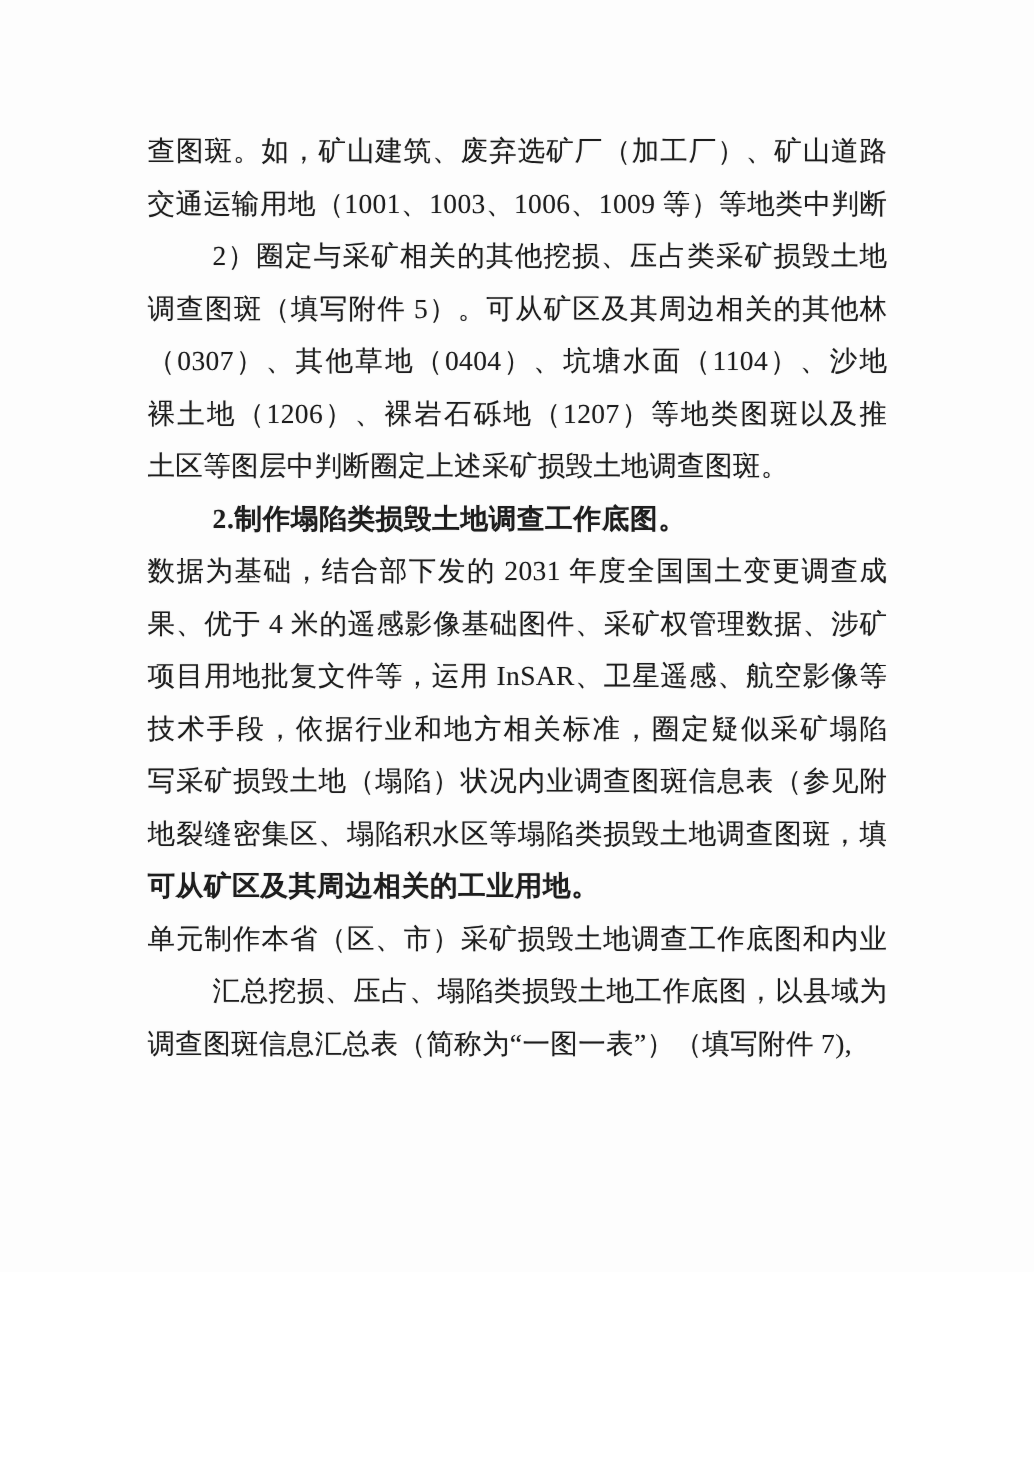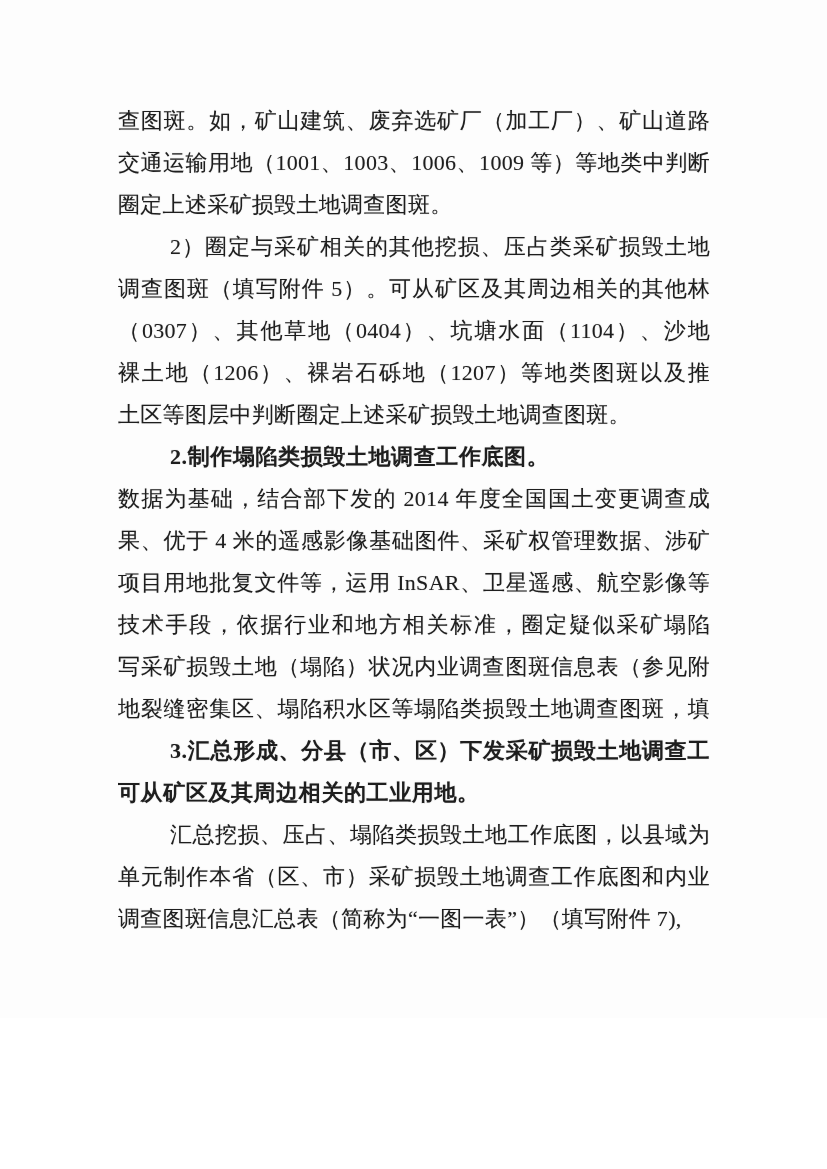--- a/index.html
+++ b/index.html
@@ -42,40 +42,38 @@
   }
 </style>
 </head>
 <body>
 
 <div class="page">
   <div class="text-col">
 
     <div class="line jl">查图斑。如，矿山建筑、废弃选矿厂（加工厂）、矿山道路</div>
     <div class="line jl">交通运输用地（1001、1003、1006、1009 等）等地类中判断</div>
-    <div class="line">圈定上述采矿损毁土地调查图斑。</div>
 
     <div class="line jl indent">2）圈定与采矿相关的其他挖损、压占类采矿损毁土地</div>
     <div class="line jl">调查图斑（填写附件 5）。可从矿区及其周边相关的其他林地</div>
     <div class="line jl">（0307）、其他草地（0404）、坑塘水面（1104）、沙地（1205）、</div>
     <div class="line jl">裸土地（1206）、裸岩石砾地（1207）等地类图斑以及推（堆）</div>
     <div class="line">土区等图层中判断圈定上述采矿损毁土地调查图斑。</div>
 
     <div class="line hd indent">2.制作塌陷类损毁土地调查工作底图。</div>
 
-    <div class="line jl">数据为基础，结合部下发的 2014 年度全国国土变更调查成</div>
+    <div class="line jl">数据为基础，结合部下发的 2031 年度全国国土变更调查成</div>
     <div class="line jl">果、优于 4 米的遥感影像基础图件、采矿权管理数据、涉矿</div>
     <div class="line jl">项目用地批复文件等，运用 InSAR、卫星遥感、航空影像等</div>
     <div class="line jl">技术手段，依据行业和地方相关标准，圈定疑似采矿塌陷坑、</div>
     <div class="line jl">写采矿损毁土地（塌陷）状况内业调查图斑信息表（参见附</div>
     <div class="line jl">地裂缝密集区、塌陷积水区等塌陷类损毁土地调查图斑，填</div>
 
-    <div class="line hd jl indent">3.汇总形成、分县（市、区）下发采矿损毁土地调查工</div>
     <div class="line hd">可从矿区及其周边相关的工业用地。</div>
 
+    <div class="line jl">单元制作本省（区、市）采矿损毁土地调查工作底图和内业</div>
     <div class="line jl indent">汇总挖损、压占、塌陷类损毁土地工作底图，以县域为</div>
-    <div class="line jl">单元制作本省（区、市）采矿损毁土地调查工作底图和内业</div>
     <div class="line">调查图斑信息汇总表（简称为“一图一表”）（填写附件 7),</div>
 
   </div>
 
   <div class="pagenum">4</div>
 </div>
 
 </body></html>

